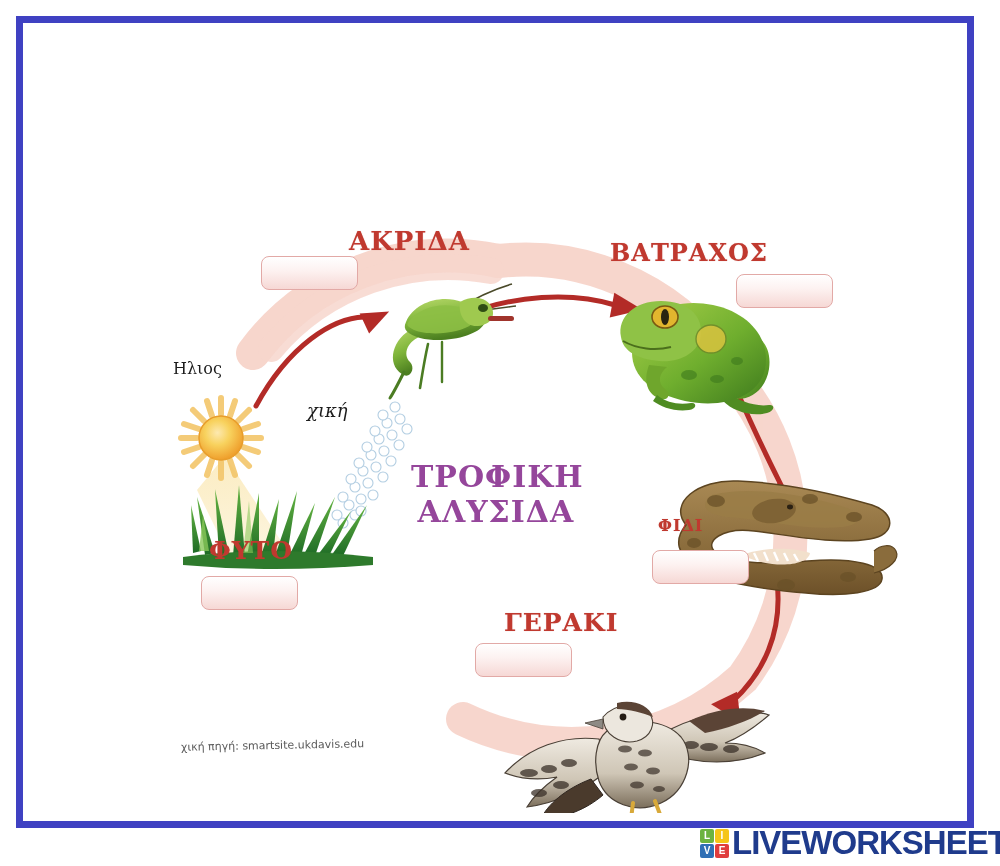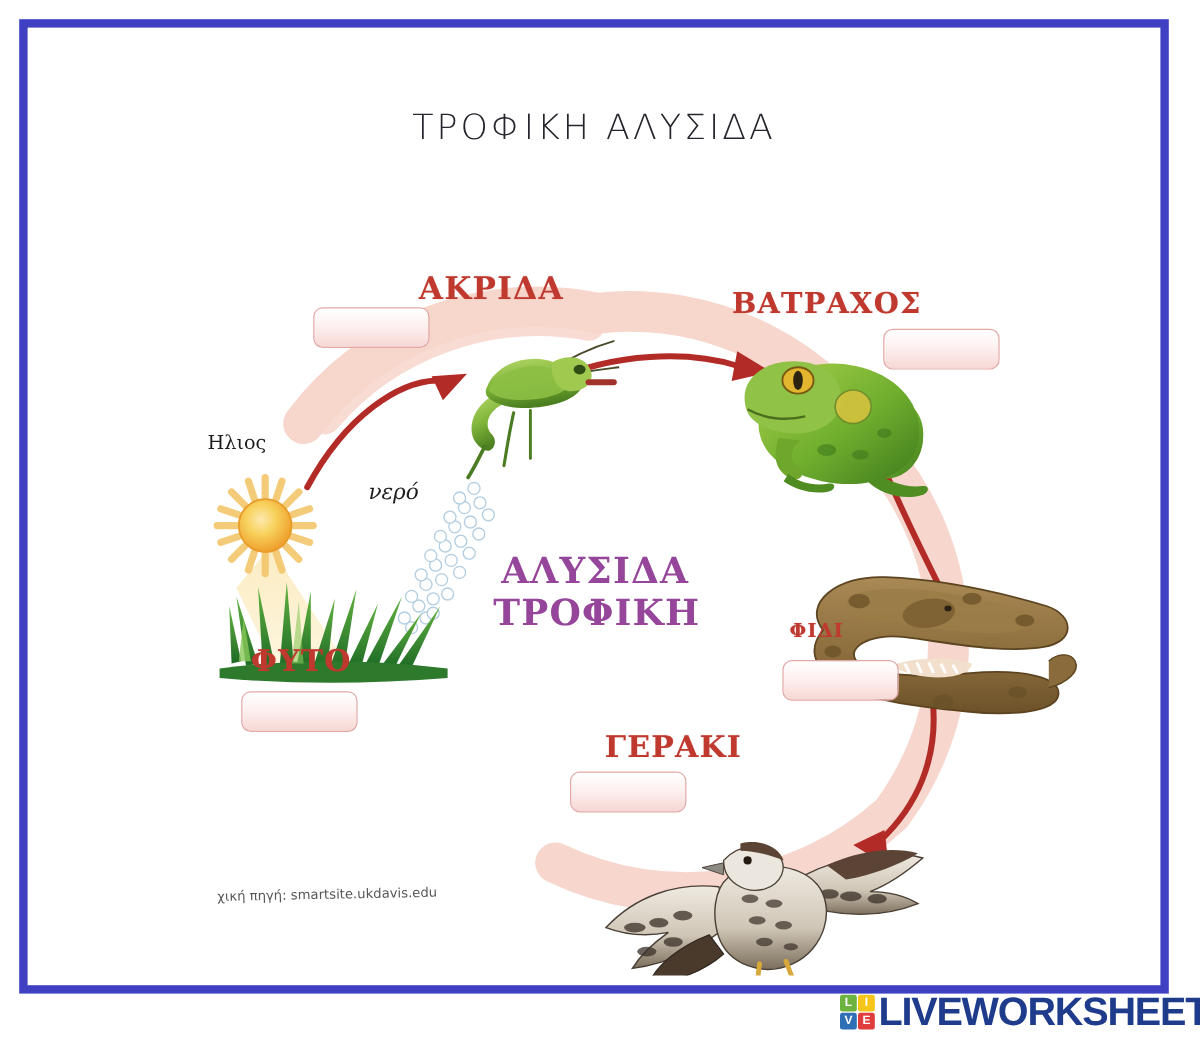--- a/index.html
+++ b/index.html
@@ -162,21 +162,20 @@
     letter-spacing: -1px;
     color: #1f3b8c;
   }
 </style>
 </head>
 <body>
 
 <div id="page">
   <div id="worksheet-frame">
 
-    <div id="title">ΤΡΟΦΙΚΗ ΑΛΥΣΙΔΑ</div>
 
     <div id="diagram">
       <svg width="920" height="760" viewBox="0 0 920 760" xmlns="http://www.w3.org/2000/svg">
         <defs>
           <radialGradient id="sunGrad" cx="42%" cy="38%" r="62%">
             <stop offset="0%" stop-color="#fde9b0"></stop>
             <stop offset="45%" stop-color="#f8d25e"></stop>
             <stop offset="100%" stop-color="#ef9f2c"></stop>
           </radialGradient>
           <linearGradient id="rayGrad" x1="0" y1="0" x2="0" y2="1">
@@ -437,25 +436,25 @@
       </svg>
     </div>
 
     <div class="caption" id="cap-akrida">ΑΚΡΙΔΑ</div>
     <div class="caption" id="cap-vatrahos">ΒΑΤΡΑΧΟΣ</div>
     <div class="caption" id="cap-fidi">ΦΙΔΙ</div>
     <div class="caption" id="cap-geraki">ΓΕΡΑΚΙ</div>
     <div class="caption" id="cap-fyto">ΦΥΤΟ</div>
 
     <div class="small-caption" id="cap-ilios">Ηλιος</div>
-    <div class="small-caption" id="cap-nero">νερό</div>
+    <div class="small-caption" id="cap-nero">χική</div>
 
     <div id="center-text">
+      <div>ΤΡΟΦΙΚΗ</div>
       <div>ΑΛΥΣΙΔΑ</div>
-      <div>ΤΡΟΦΙΚΗ</div>
     </div>
 
     <input class="answer-box" id="box-akrida" type="text" value="" style="">
     <input class="answer-box" id="box-vatrahos" type="text" value="" style="">
     <input class="answer-box" id="box-fidi" type="text" value="" style="">
     <input class="answer-box" id="box-geraki" type="text" value="" style="">
     <input class="answer-box" id="box-fyto" type="text" value="" style="">
 
     <div id="credit">χική πηγή: smartsite.ukdavis.edu</div>
   </div>

